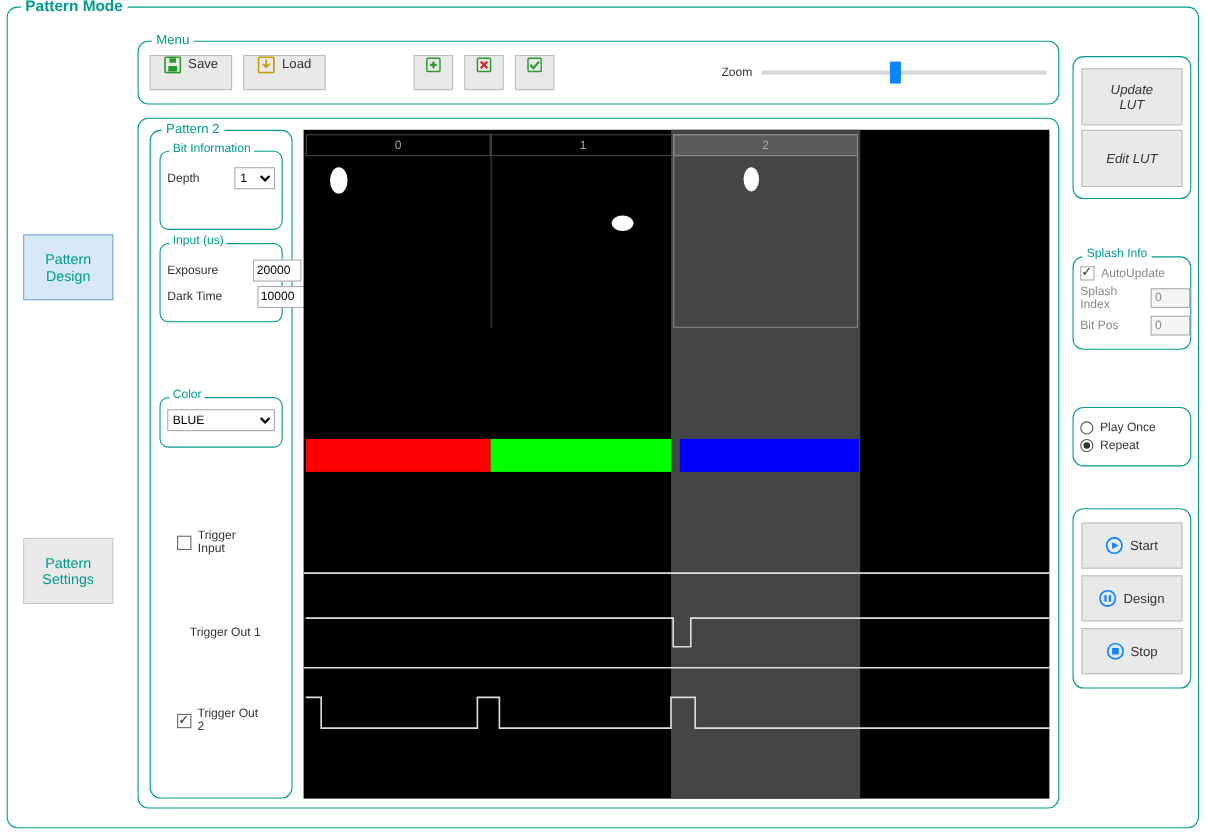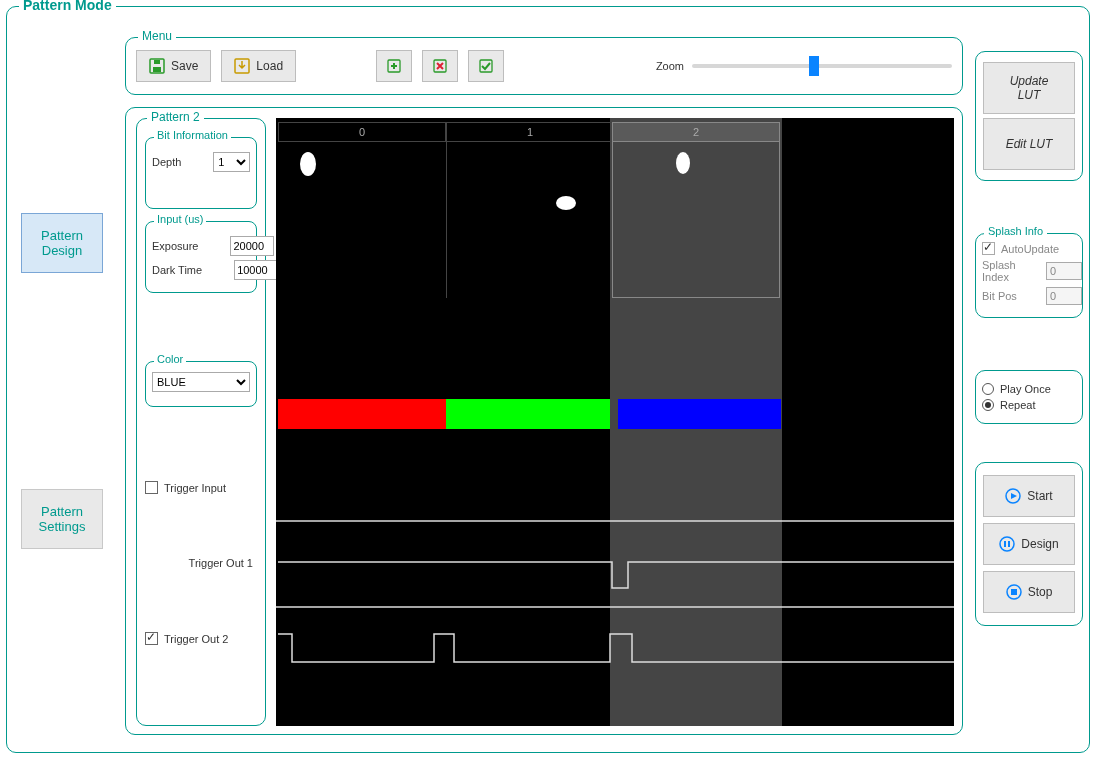--- a/index.html
+++ b/index.html
@@ -40,21 +40,21 @@
     display:flex; align-items:center; justify-content:center;
     text-align:center; color:#009a8e; font-size:13px;
     cursor:pointer; user-select:none;
   }
   .nav-btn.active { background:#d7e8f7; border:1px solid #7aa6d6;}
   .nav-btn.inactive { background:#e9e9e9;}
   
   .menu-box { position:absolute; left:118px; top:30px; width:838px; height:58px; padding:6px 10px;}
   .menu-box .legend{ top:-9px;}
   .btn {
-    display:inline-flex; align-items:center; gap:6px;
+    display:inline-flex; align-items:flex-start; gap:6px;
     height:32px; padding:0 12px;
     background:#e9e9e9;
     border:1px solid #bdbdbd;
     cursor:pointer; user-select:none;
     font-size:12px; color:#333;
   }
   .icon { width:16px; height:16px; display:inline-block;}
   .menu-row{ display:flex; align-items:center; height:100%; gap:10px;}
   .zoom-wrap{ margin-left:auto; display:flex; align-items:center; gap:8px;}
   .slider-track{
@@ -76,21 +76,21 @@
   .subbox{ border:1px solid #009a8e; border-radius:8px; margin:12px 8px 6px 8px; padding:10px 6px 8px 6px; position:relative;}
   .subbox .sublegend{ position:absolute; top:-9px; left:8px; background:#fff; padding:0 3px; color:#009a8e; font-size:11px;}
   .row{ display:flex; align-items:center; gap:16px; margin:4px 0;}
   .lbl{ font-size:11px; color:#333; flex:0 0 auto;}
   select,input[type=text].mini{
     font-size:11px; height:20px;
     border:1px solid #aaa; background:#fff;
   }
   input[type=text].mini{ width:44px; padding:0 2px;}
   select.mini{ width:40px;}
-  .side-block{ margin:8px 8px; }
+  .side-block{ margin:8px 24px; }
   .chk{ display:flex; align-items:center; gap:6px; font-size:11px;}
   .chkbox{
     width:13px; height:13px; border:1px solid #666; background:#fff; display:inline-block; position:relative;
   }
   .chkbox.checked::after{
     content:"✓"; position:absolute; left:0; top:-3px; font-size:12px; color:#333;
   }
   
   .canvas{
     position:absolute; left:150px; top:10px; width:678px; height:608px;

